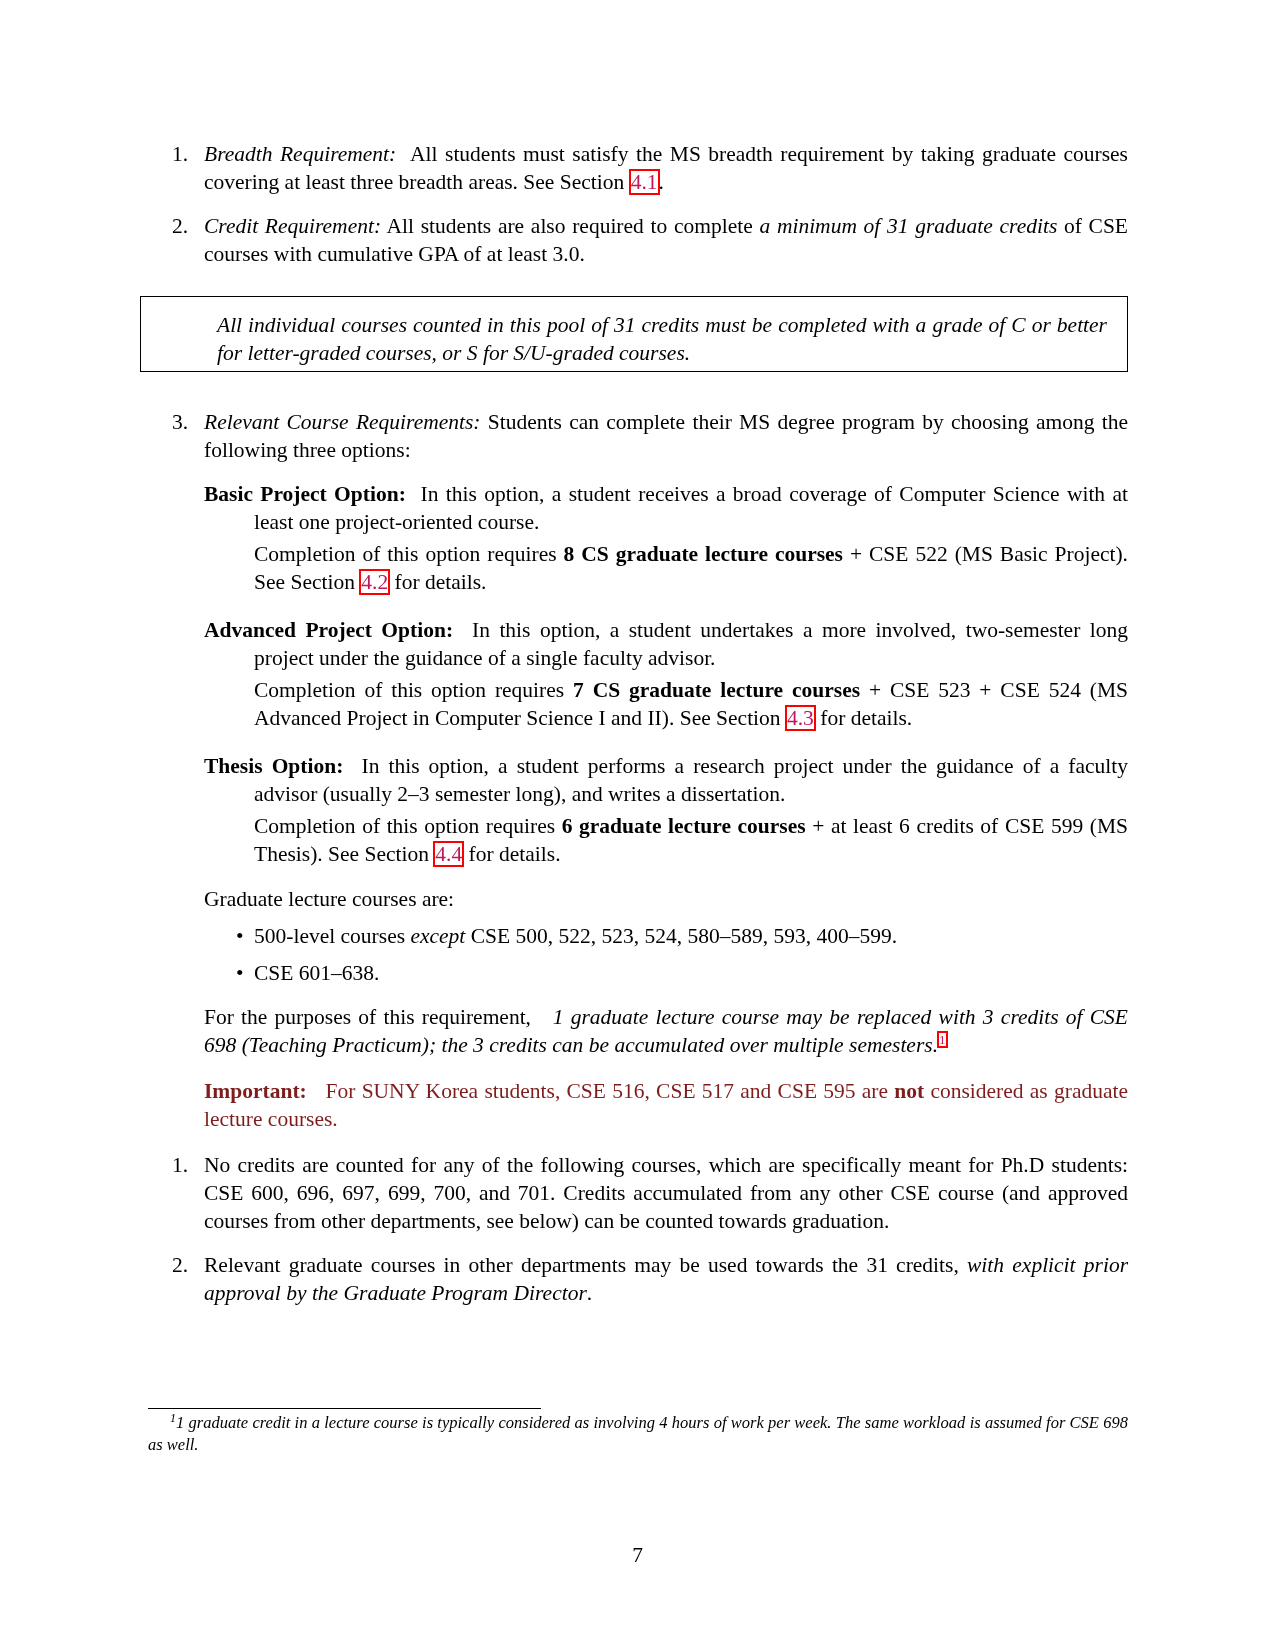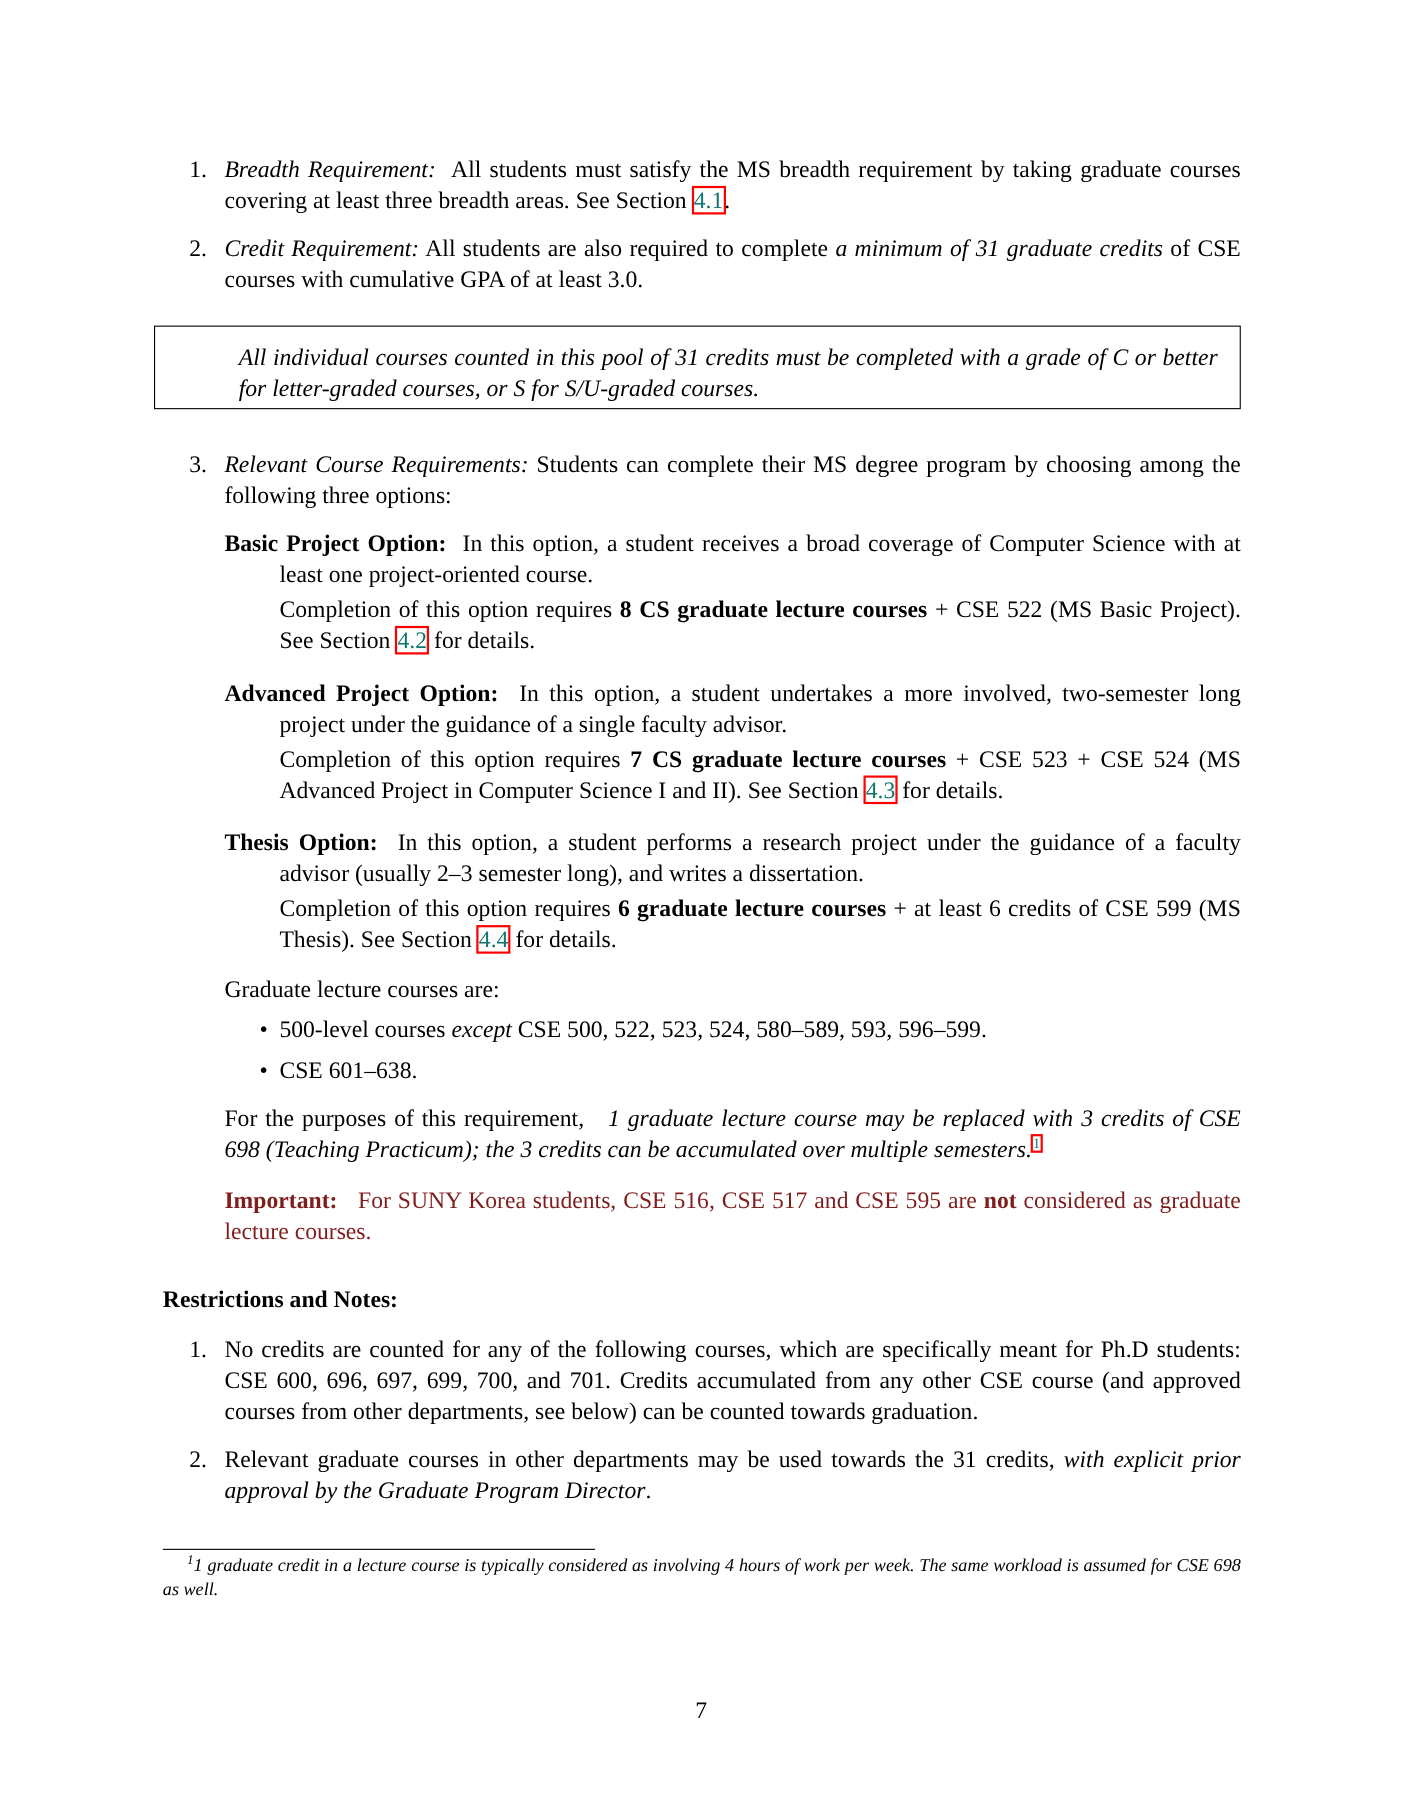--- a/index.html
+++ b/index.html
@@ -6,21 +6,21 @@
   body {
     width: 1275px; height: 1651px; position: relative; overflow: hidden;
     font-family: "Liberation Serif", "DejaVu Serif", serif;
     color: #000; font-size: 21.5px; line-height: 28px;
   }
   .page { position: absolute; left: 148px; top: 140px; width: 980px; }
   .item { position: relative; padding-left: 56px; text-align: justify; }
   .num { position: absolute; left: 24px; top: 0; }
   .it { font-style: italic; }
   .b { font-weight: bold; }
-  .ref { outline: 2px solid #ff0000; outline-offset: -1px; padding: 0 1px; color: #0f766e; text-decoration: none; cursor: pointer; }
+  .ref { outline: 2px solid #ff0000; outline-offset: -1px; padding: 0 1px; color: #be185d; text-decoration: none; cursor: pointer; }
   .box {
     border: 1.5px solid #000; margin-top: 28px; padding: 14px 20px 4px 76px;
     font-style: italic; text-align: justify;
   }
   .option { position: relative; padding-left: 50px; text-indent: -50px; text-align: justify; margin-top: 20px; }
   .option-detail { padding-left: 50px; text-align: justify; margin-top: 4px; }
   .bullet-list { margin: 0; padding: 0; list-style: none; }
   .bullet-list li { position: relative; padding-left: 50px; margin-top: 9px; }
   .bullet-list li::before { content: "\2022"; position: absolute; left: 32px; }
   .blue { color: #7f1d1d; }
@@ -91,41 +91,40 @@
       <span>+ at least 6 credits of CSE 599 (MS Thesis). See Section</span>
       <a class="ref">4.4</a>
       <span>for details.</span>
     </div>
 
     <div style="margin-top:17px">Graduate lecture courses are:</div>
     <ul class="bullet-list" style="margin-top:8px">
       <li>
         <span>500-level courses</span>
         <span class="it">except</span>
-        <span>CSE 500, 522, 523, 524, 580–589, 593, 596–599.</span>
+        <span>CSE 500, 522, 523, 524, 580–589, 593, 400–599.</span>
       </li>
       <li>
         <span>CSE 601–638.</span>
       </li>
     </ul>
 
     <div style="margin-top:16px; text-align:justify">
       <span>For the purposes of this requirement,</span>&nbsp;&nbsp;
       <span class="it">1 graduate lecture course may be replaced with 3 credits of CSE 698 (Teaching Practicum); the 3 credits can be accumulated over multiple semesters.</span><a class="ref" style="font-size:13px;vertical-align:super;line-height:0">1</a>
     </div>
 
     <div class="blue" style="margin-top:18px; text-align:justify">
       <span class="b">Important:</span>&nbsp;&nbsp;
       <span>For SUNY Korea students, CSE 516, CSE 517 and CSE 595 are</span>
       <span class="b">not</span>
       <span>considered as graduate lecture courses.</span>
     </div>
   </div>
 
-  <div class="heading">Restrictions and Notes:</div>
 
   <div class="item" style="margin-top:18px">
     <span class="num">1.</span>
     <span>No credits are counted for any of the following courses, which are specifically meant for Ph.D students: CSE 600, 696, 697, 699, 700, and 701. Credits accumulated from any other CSE course (and approved courses from other departments, see below) can be counted towards graduation.</span>
   </div>
 
   <div class="item" style="margin-top:16px">
     <span class="num">2.</span>
     <span>Relevant graduate courses in other departments may be used towards the 31 credits,</span>
     <span class="it">with explicit prior approval by the Graduate Program Director</span><span>.</span>

